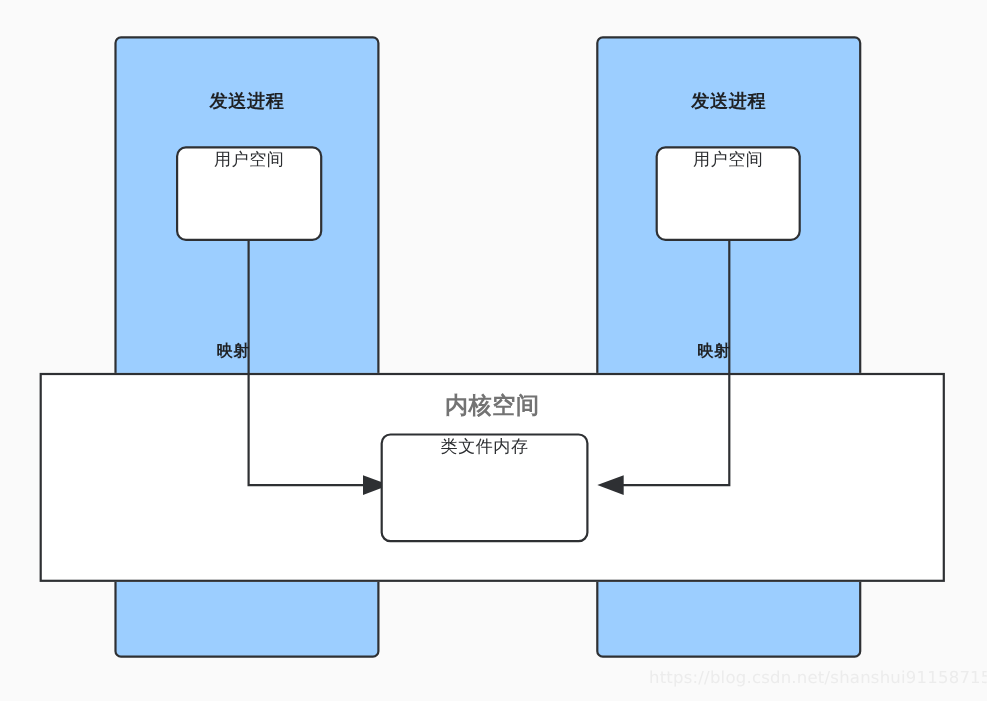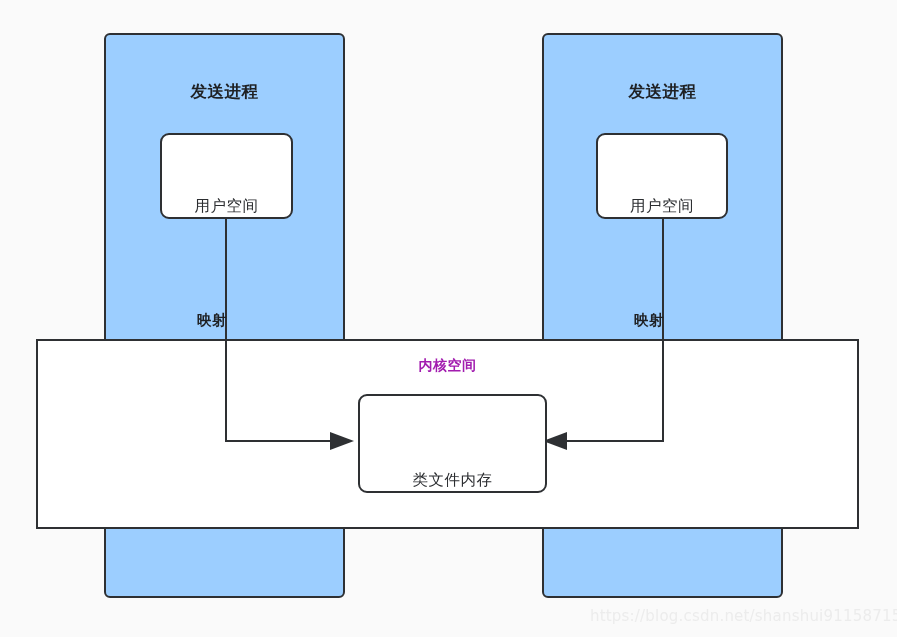--- a/index.html
+++ b/index.html
@@ -18,21 +18,21 @@
     position: absolute;
     left: 0;
     top: 0;
     width: 897px;
     height: 636px;
   }
   .node {
     position: absolute;
     box-sizing: border-box;
     display: flex;
-    align-items: flex-end;
+    align-items: flex-start;
     justify-content: center;
   }
 
   
   .process-box {
     background: #9cceff;
     border: 2px solid #2e3033;
     border-radius: 6px;
     align-items: flex-start;
     justify-content: center;
@@ -63,30 +63,30 @@
   
   #kernel-box {
     left: 36px; top: 339px; width: 823px; height: 190px;
     background: #ffffff;
     border: 2px solid #2e3033;
     align-items: flex-start;
     justify-content: center;
   }
   .kernel-title {
     margin-top: 17px;
-    font-size: 14px;
+    font-size: 21px;
     font-weight: bold;
-    color: #a21caf;
+    color: #737373;
     letter-spacing: 0.5px;
     line-height: 1;
   }
 
   
   #classfile-box {
-    left: 358px; top: 394px; width: 189px; height: 99px;
+    left: 346px; top: 394px; width: 189px; height: 99px;
     background: #ffffff;
     border: 2px solid #2e3033;
     border-radius: 9px;
     font-size: 15.5px;
     color: #2b2d30;
     letter-spacing: 0.5px;
   }
 
   
   #connectors {

